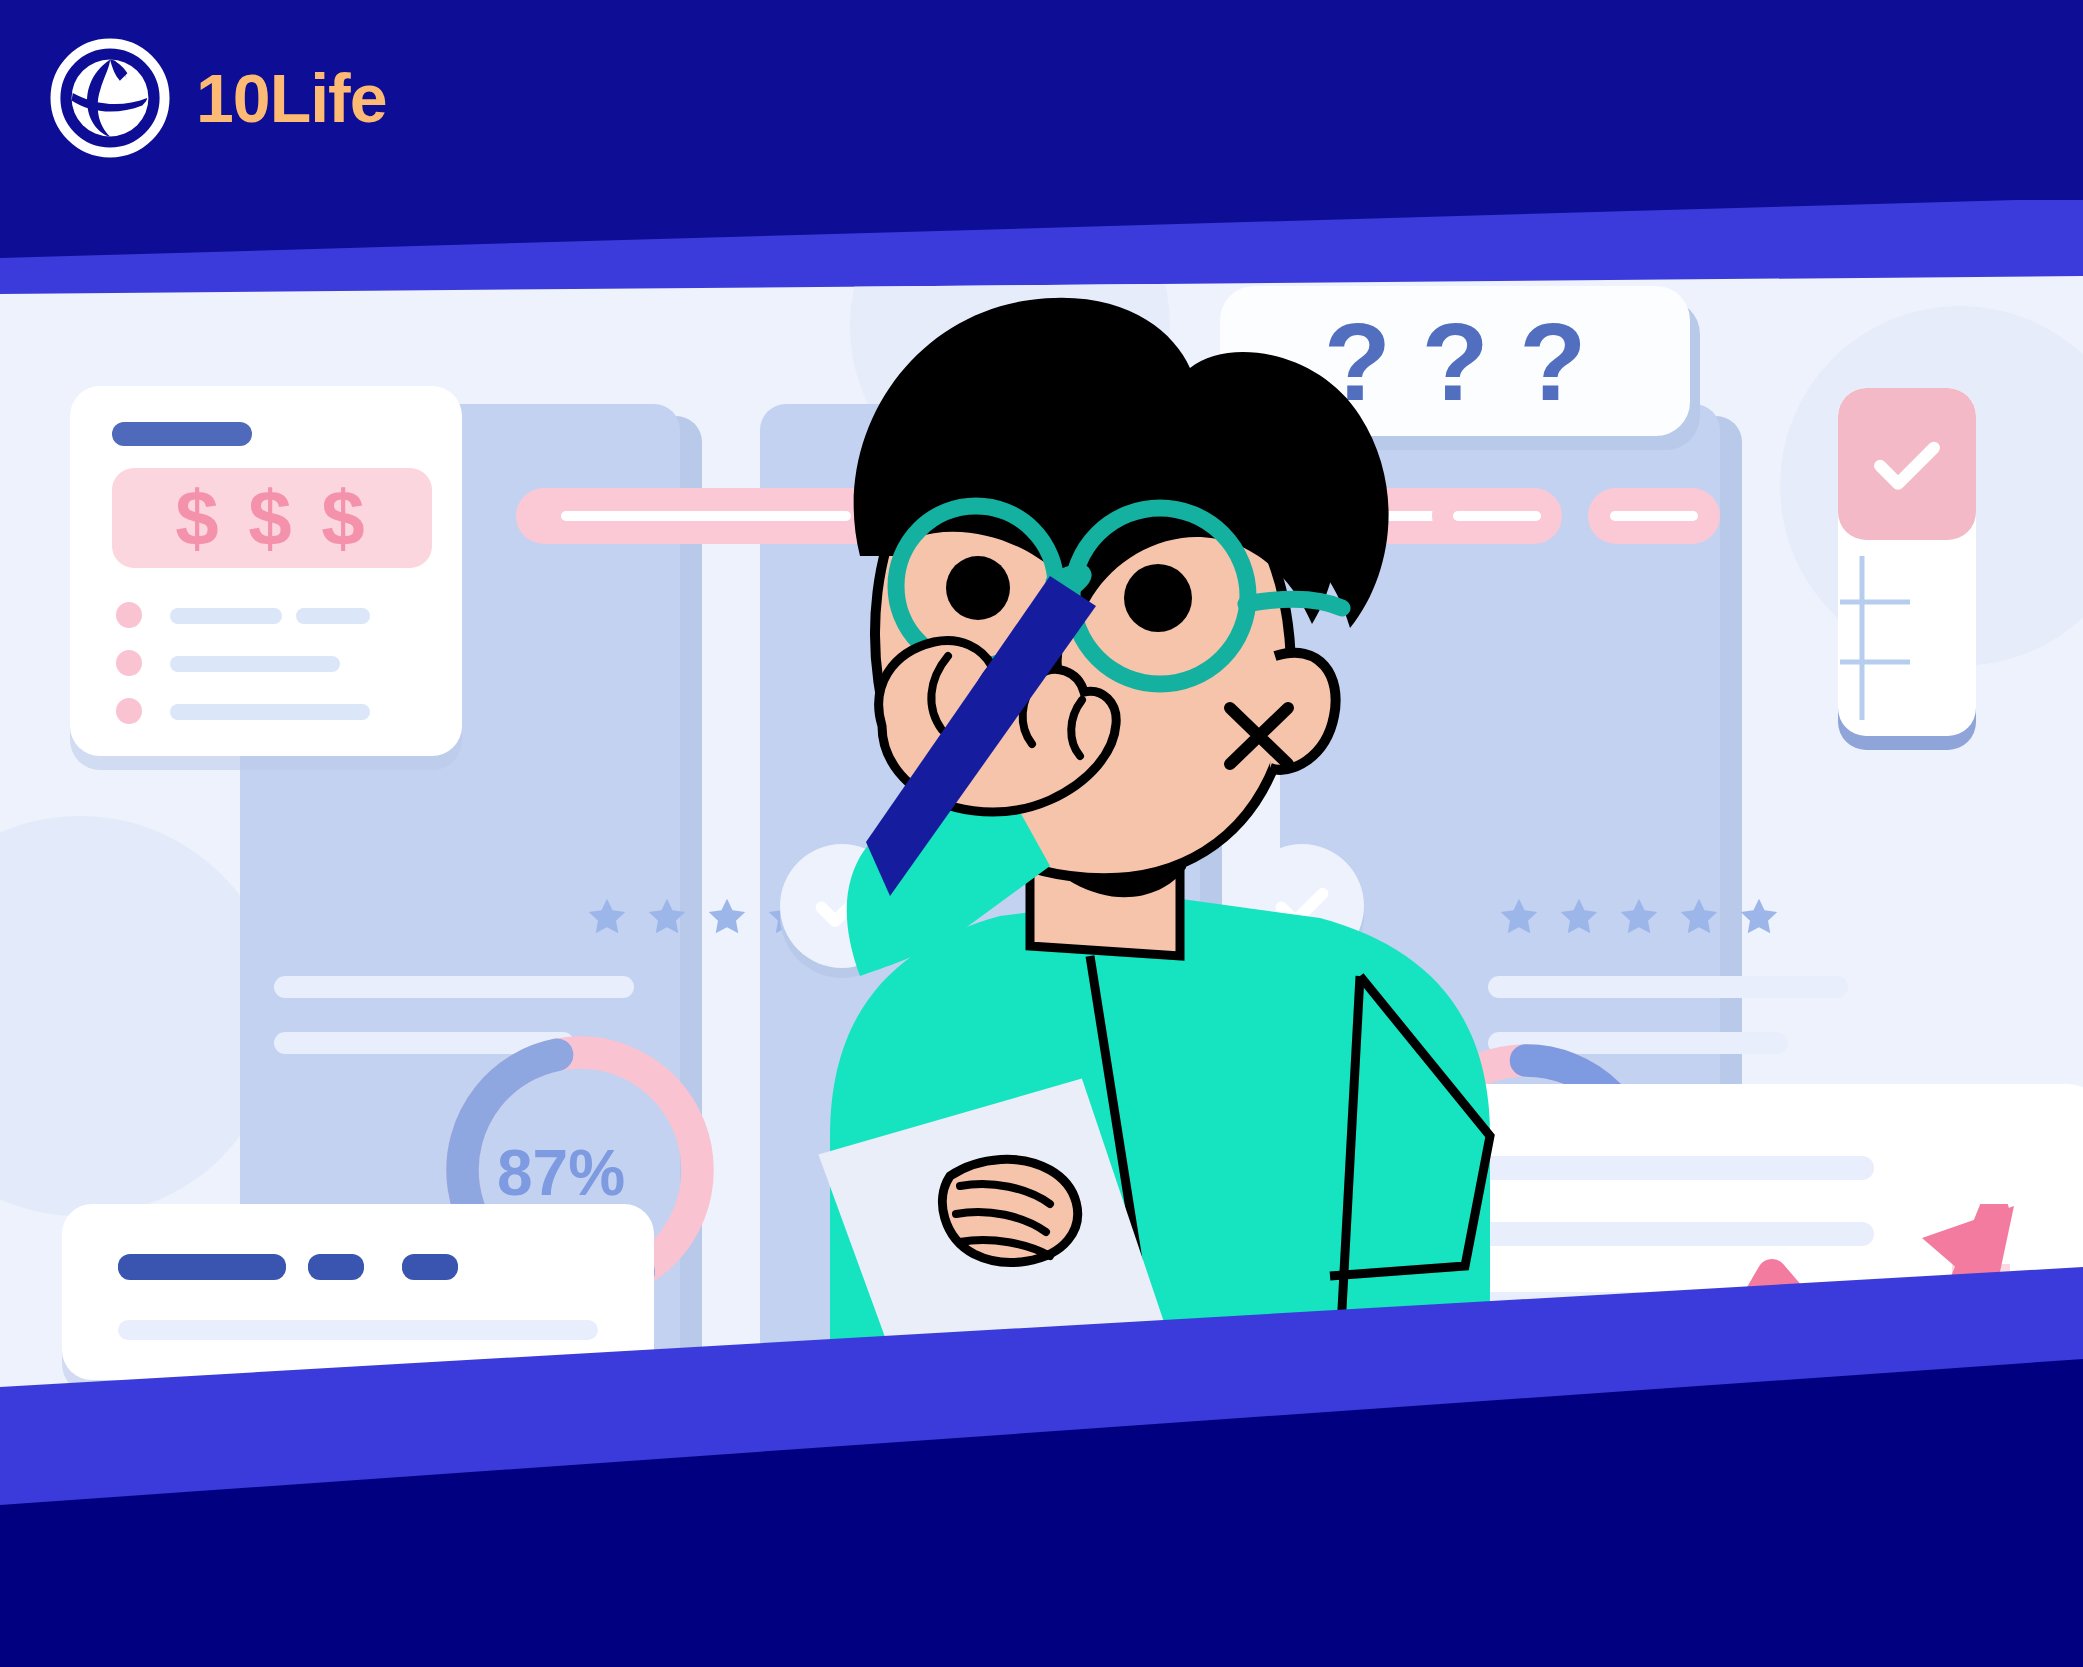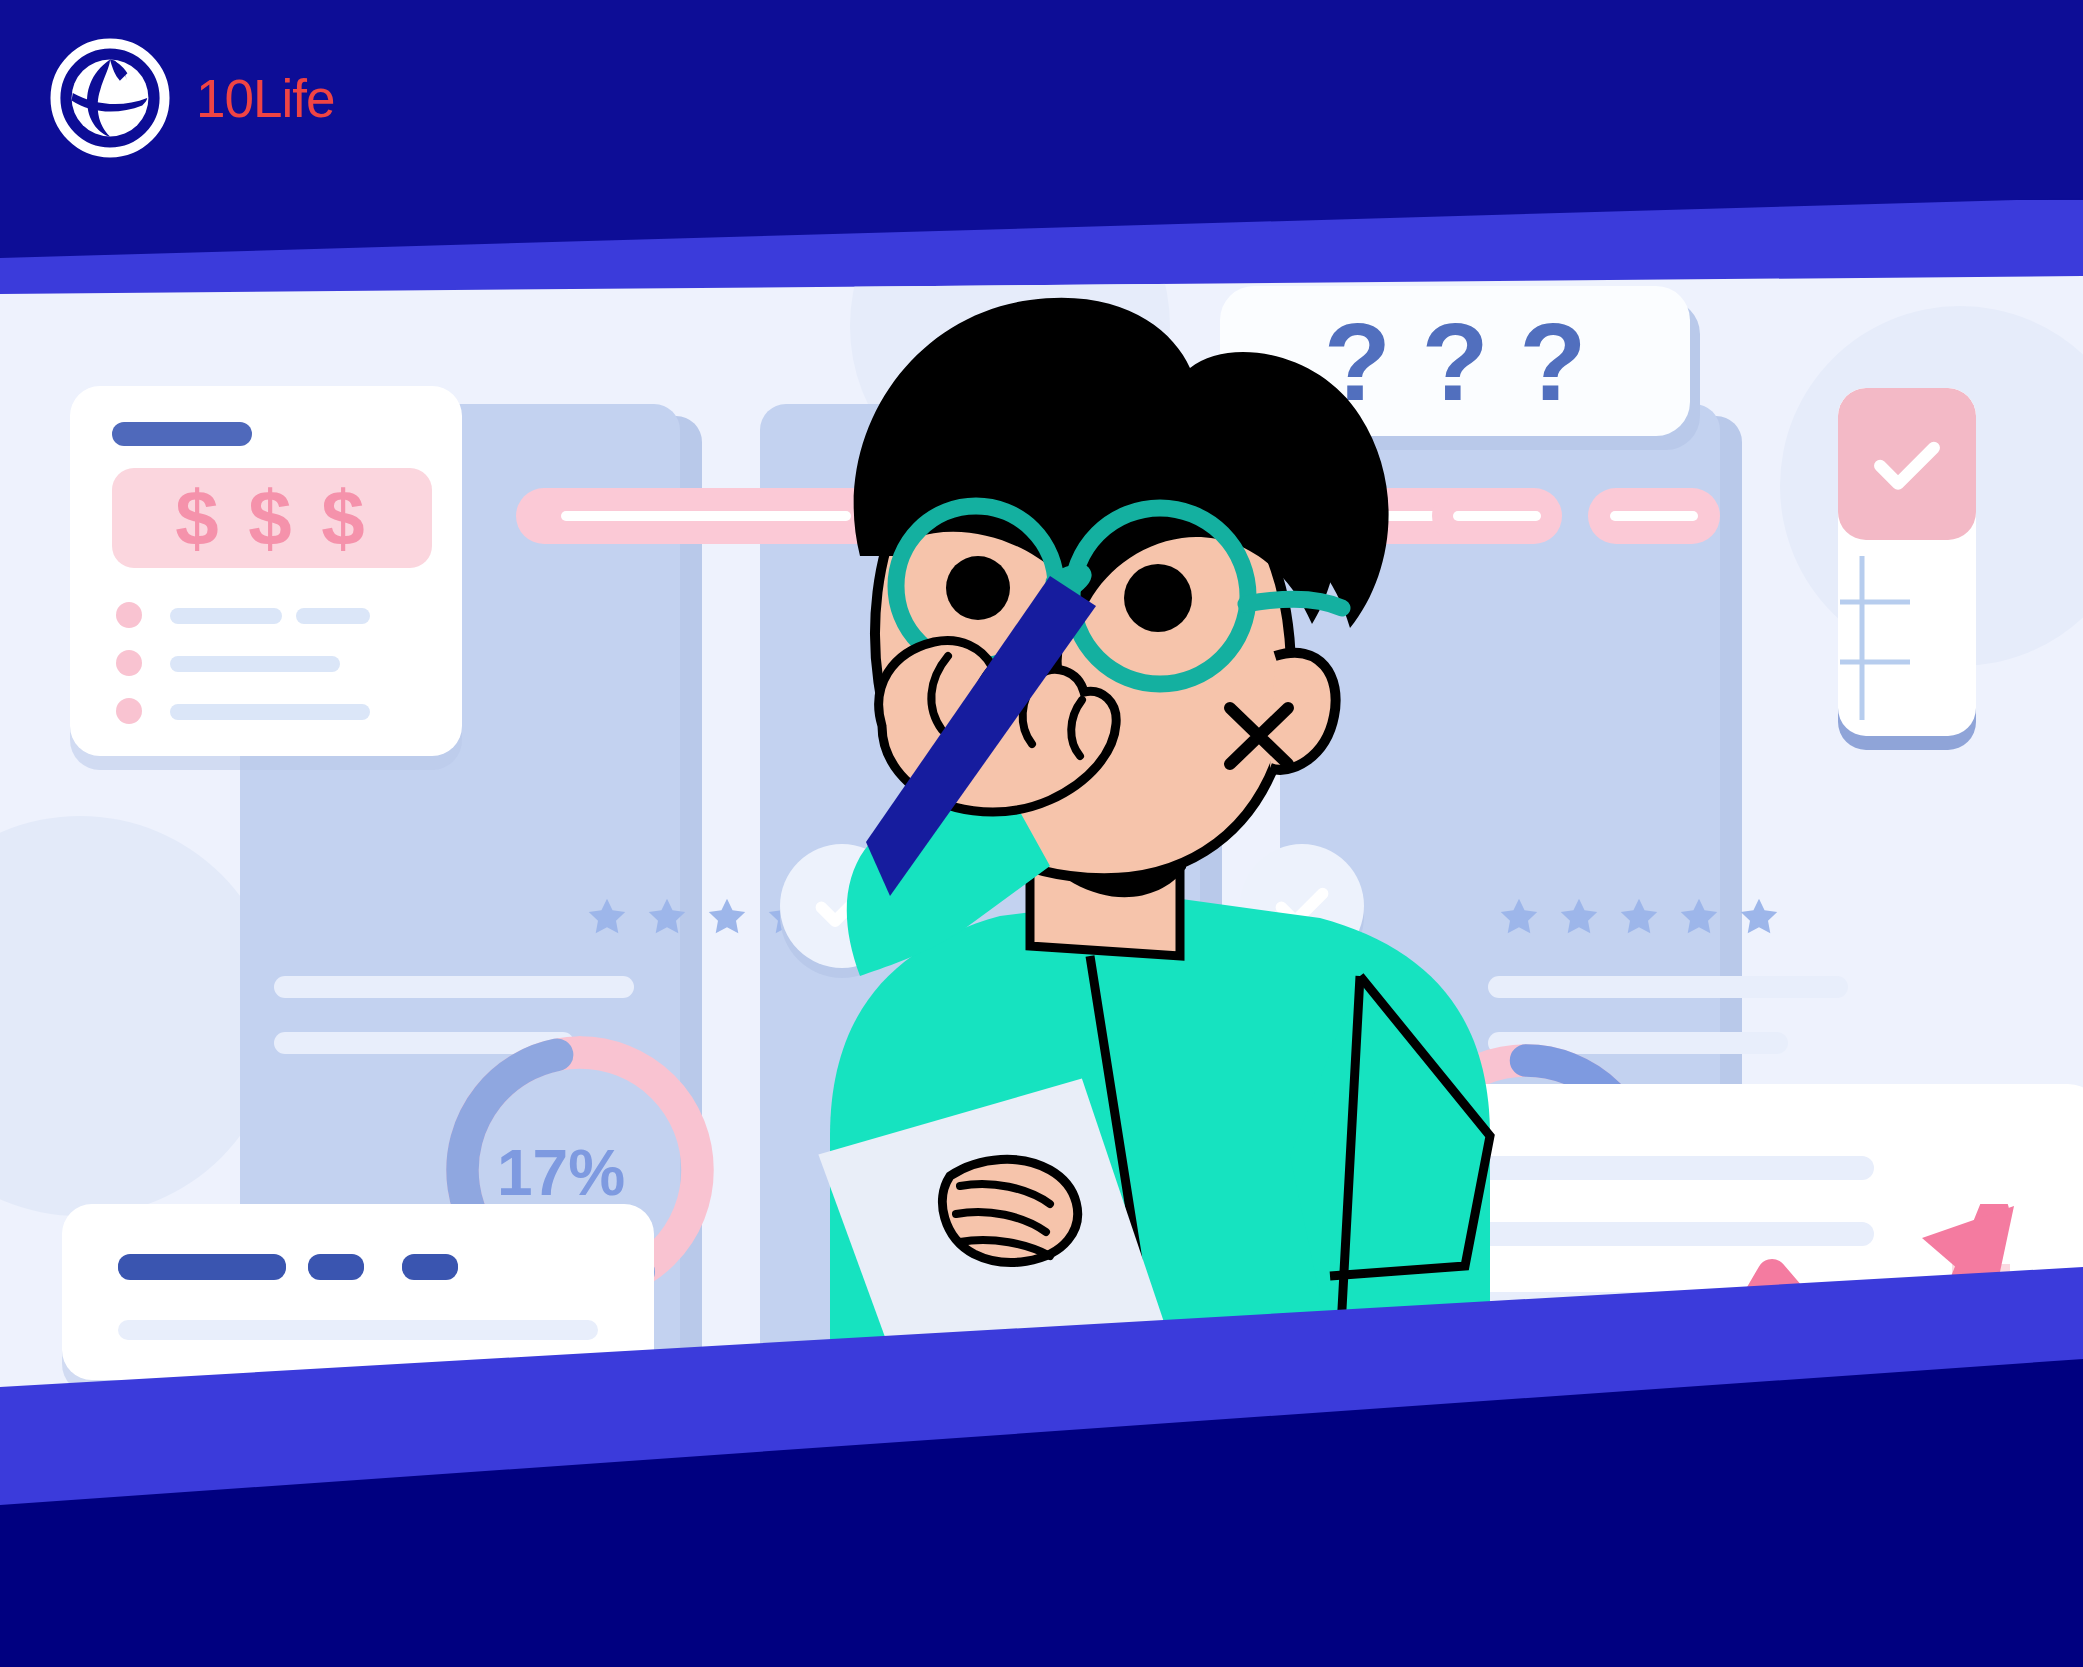--- a/index.html
+++ b/index.html
@@ -13,21 +13,21 @@
   .header-navy { position:absolute; left:0; top:0; width:2083px; height:200px;
                  background:#0d0d96; z-index:30; }
   .header-navy::after{ content:""; position:absolute; left:0; top:198px;
                  width:2083px; height:90px; background:#0d0d96;
                  clip-path: polygon(0 0, 2083px 0, 2083px 0, 0 60px); }
 
   
   .logo-wrap{ position:absolute; left:48px; top:36px; display:flex;
               align-items:center; gap:24px; z-index:40; }
   .logo-mark{ width:124px; height:124px; }
-  .logo-text{ color:#ef4444; font-size:53px; font-weight:400;
+  .logo-text{ color:#fdba74; font-size:68px; font-weight:700;
               letter-spacing:-1px; line-height:1; }
 
   
   .slab-violet{ position:absolute; left:0; top:190px; width:2083px;
                 height:1330px; background:#3b3bdb; z-index:10;
                 clip-path: polygon(0 42px, 2083px 0, 2083px 1330px, 0 1330px); }
 
   
   .bottom-navy{ position:absolute; left:0; bottom:0; width:2083px; height:330px;
                 background:#000080; z-index:35;
@@ -172,21 +172,21 @@
     <div class="greyline lt" style="left:274px;top:700px;width:360px;height:22px;"></div>
     <div class="greyline lt" style="left:274px;top:756px;width:300px;height:22px;"></div>
 
     <div class="greyline lt" style="left:1488px;top:700px;width:360px;height:22px;"></div>
     <div class="greyline lt" style="left:1488px;top:756px;width:300px;height:22px;"></div>
 
     <svg style="position:absolute;left:430px;top:744px;width:300px;height:300px;" viewBox="0 0 120 120">
       <circle cx="60" cy="60" r="47" fill="none" stroke="#f9c3d1" stroke-width="13" stroke-linecap="round" stroke-dasharray="295" stroke-dashoffset="0" transform="rotate(-90 60 60)"></circle>
       <circle cx="60" cy="60" r="47" fill="none" stroke="#8fa7e0" stroke-width="13" stroke-linecap="round" stroke-dasharray="163 295" transform="rotate(60 60 60)"></circle>
     </svg>
-    <div class="donut-label" style="left:497px;top:860px;">17%</div>
+    <div class="donut-label" style="left:497px;top:860px;">87%</div>
 
     <svg style="position:absolute;left:1376px;top:752px;width:300px;height:300px;" viewBox="0 0 120 120">
       <circle cx="60" cy="60" r="47" fill="none" stroke="#f9c3d1" stroke-width="13" stroke-linecap="round" stroke-dasharray="295" transform="rotate(-90 60 60)"></circle>
       <circle cx="60" cy="60" r="47" fill="none" stroke="#7e9ae0" stroke-width="13" stroke-linecap="round" stroke-dasharray="207 295" transform="rotate(-90 60 60)"></circle>
     </svg>
     <div class="donut-label" style="left:1448px;top:856px;">70%</div>
 
     <div class="checkcircle" style="left:780px;top:568px;width:124px;height:124px;">
       <svg width="66" height="66" viewBox="0 0 24 24">
         <path d="M4.5 12.5l5 5 10-10" fill="none" stroke="#ffffff" stroke-width="4.2" stroke-linecap="round" stroke-linejoin="round"></path>

